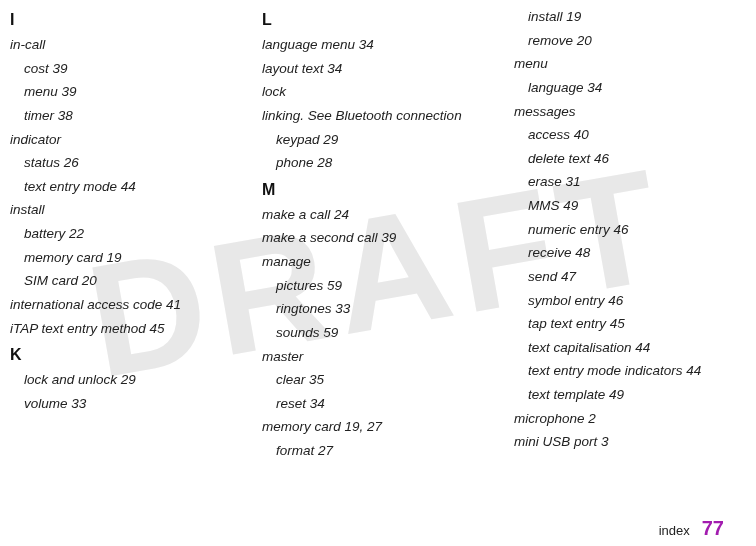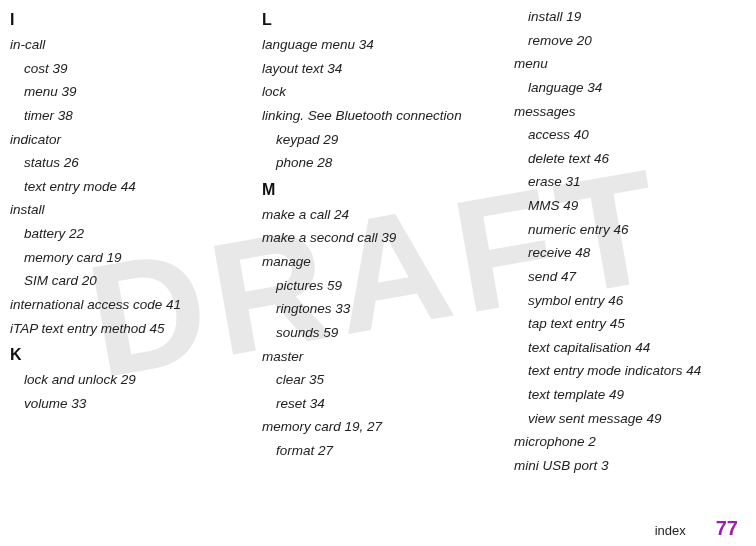--- a/index.html
+++ b/index.html
@@ -37,24 +37,24 @@
     font-size: 16px;
     color: #111;
     margin-top: 6px;
     margin-bottom: 4px;
   }
   .entry { font-size: 13.5px; color: #222; line-height: 1.75; font-style: italic; }
   .sub { padding-left: 14px; }
   .footer {
     position: absolute;
     bottom: 6px;
-    right: 18px;
+    right: 32px;
     display: flex;
     align-items: baseline;
-    gap: 30px;
+    gap: 12px;
     z-index: 1;
   }
   .footer-label { font-size: 13px; color: #222; }
   .footer-page { font-size: 20px; font-weight: bold; color: #a21caf; }
 </style>
 </head>
 <body>
 
 <div class="watermark">DRAFT</div>
 
@@ -110,21 +110,20 @@
       <div class="entry sub">erase  31</div>
       <div class="entry sub">MMS  49</div>
       <div class="entry sub">numeric entry  46</div>
       <div class="entry sub">receive  48</div>
       <div class="entry sub">send  47</div>
       <div class="entry sub">symbol entry  46</div>
       <div class="entry sub">tap text entry  45</div>
       <div class="entry sub">text capitalisation  44</div>
       <div class="entry sub">text entry mode indicators  44</div>
       <div class="entry sub">text template  49</div>
-      <div class="entry sub">view sent message  49</div>
       <div class="entry">microphone  2</div>
       <div class="entry">mini USB port  3</div>
     </div>
 </div>
 
 <div class="footer">
   <span class="footer-label">index</span>
   <span class="footer-page">77</span>
 </div>
 

